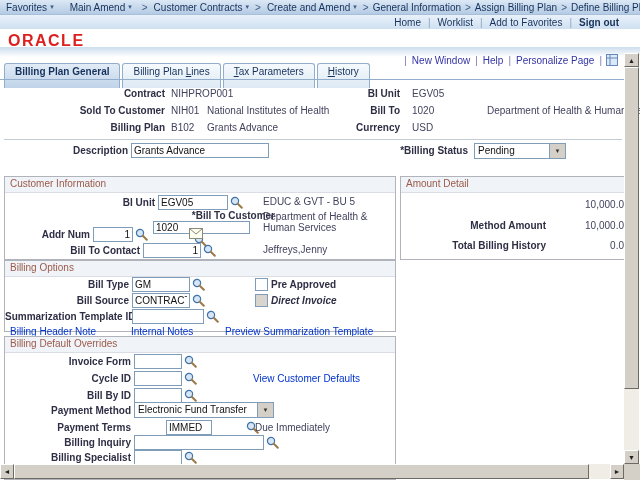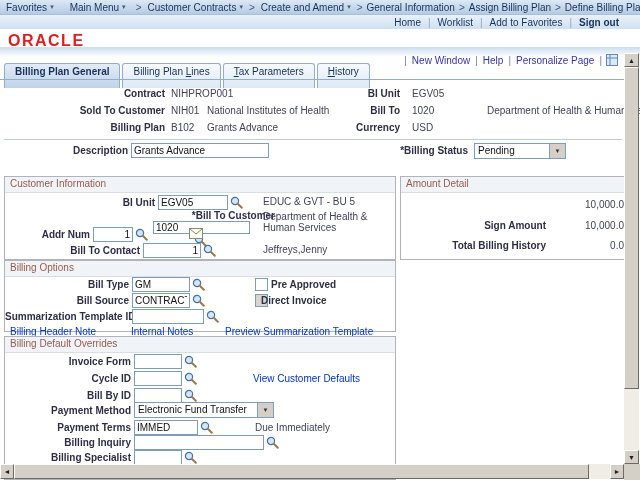--- a/index.html
+++ b/index.html
@@ -77,21 +77,21 @@
 
 <div class="page">
 
   <div class="abs topbar">
     <span class="nav-item">
       <span>Favorites</span>
       <span class="caret">▾</span>
     </span>
     <span class="vsep"></span>
     <span class="nav-item">
-      <span>Main Menu</span>
+      <span>Main Amend</span>
       <span class="caret">▾</span>
     </span>
     <span class="csep">&gt;</span>
     <span class="crumb nav-item" style="padding:0 2px;">
       <span>Customer Contracts</span>
       <span class="caret">▾</span>
     </span>
     <span class="csep">&gt;</span>
     <span class="crumb nav-item" style="padding:0 2px;">
       <span>Create and Amend</span>
@@ -234,21 +234,21 @@
     <span class="abs" style="left:258px;top:34px;width:128px;white-space:normal;line-height:11px;">Department of Health &amp; Human Services</span>
     <span class="abs fdesc" style="left:258px;top:67px;">Jeffreys,Jenny</span>
   </div>
 
   <div class="gbox" style="left:400px;top:176px;width:228px;height:82px;">
     <div class="gtitle">Amount Detail</div>
     <div class="grow" style="top:19px;">
       <span style="flex:1;text-align:right;padding-right:5px;">10,000.0</span>
     </div>
     <div class="grow" style="top:40px;">
-      <span class="flabel" style="flex:0 0 145px;">Sign Amount</span>
+      <span class="flabel" style="flex:0 0 145px;">Method Amount</span>
       <span style="flex:1;text-align:right;padding-right:5px;">10,000.0</span>
     </div>
     <div class="grow" style="top:60px;">
       <span class="flabel" style="flex:0 0 145px;">Total Billing History</span>
       <span style="flex:1;text-align:right;padding-right:5px;">0.0</span>
     </div>
   </div>
 
   <div class="gbox" style="left:4px;top:260px;width:390px;height:70px;">
     <div class="gtitle">Billing Options</div>
@@ -263,21 +263,21 @@
       <span class="abs cblabel" style="left:266px;">Pre Approved</span>
     </div>
     <div class="grow" style="top:31px;">
       <span class="flabel" style="width:124px;">Bill Source</span>
       <input class="tbox" style="width: 58px;" type="text" value="CONTRACTS">
       <span class="lk"><svg width="14" height="13" viewBox="0 0 14 13">
             <circle cx="5" cy="5" r="3.6" fill="#d6e6f7" stroke="#4273a8" stroke-width="1.2"></circle>
             <path d="M7.8 7.8 L11.8 11.8" stroke="#9a7a4a" stroke-width="2" stroke-linecap="round"></path>
           </svg></span>
       <span class="abs cb disabled" style="left:250px;"></span>
-      <span class="abs cblabel" style="left:256px;">Direct Invoice</span>
+      <span class="abs cblabel" style="left:266px;font-style:italic;">Direct Invoice</span>
     </div>
     <div class="grow" style="top:47px;">
       <span class="flabel" style="width:124px;">Summarization Template ID</span>
       <input class="tbox" style="width: 72px;" type="text" value="">
       <span class="lk"><svg width="14" height="13" viewBox="0 0 14 13">
             <circle cx="5" cy="5" r="3.6" fill="#d6e6f7" stroke="#4273a8" stroke-width="1.2"></circle>
             <path d="M7.8 7.8 L11.8 11.8" stroke="#9a7a4a" stroke-width="2" stroke-linecap="round"></path>
           </svg></span>
     </div>
     <div class="grow" style="top:62px;">
@@ -314,23 +314,23 @@
             <path d="M7.8 7.8 L11.8 11.8" stroke="#9a7a4a" stroke-width="2" stroke-linecap="round"></path>
           </svg></span>
     </div>
     <div class="grow" style="top:64px;height:18px;">
       <span class="flabel" style="width:126px;">Payment Method</span>
       <div class="dd" style="width:140px;">
         <span class="ddval">Electronic Fund Transfer</span>
         <span class="ddbtn">▼</span>
       </div>
     </div>
-    <div class="grow" style="top:82px;">
+    <div class="grow" style="top:82px;gap:32px;">
       <span class="flabel" style="width:126px;">Payment Terms</span>
-      <input class="tbox" style="width: 64px;" type="text" value="IMMED">
+      <input class="tbox" style="width: 46px;" type="text" value="IMMED">
       <span class="lk"><svg width="14" height="13" viewBox="0 0 14 13">
             <circle cx="5" cy="5" r="3.6" fill="#d6e6f7" stroke="#4273a8" stroke-width="1.2"></circle>
             <path d="M7.8 7.8 L11.8 11.8" stroke="#9a7a4a" stroke-width="2" stroke-linecap="round"></path>
           </svg></span>
       <span class="abs fdesc" style="left:250px;">Due Immediately</span>
     </div>
     <div class="grow" style="top:97px;">
       <span class="flabel" style="width:126px;">Billing Inquiry</span>
       <input class="tbox" style="width: 130px;" type="text" value="">
       <span class="lk"><svg width="14" height="13" viewBox="0 0 14 13">

